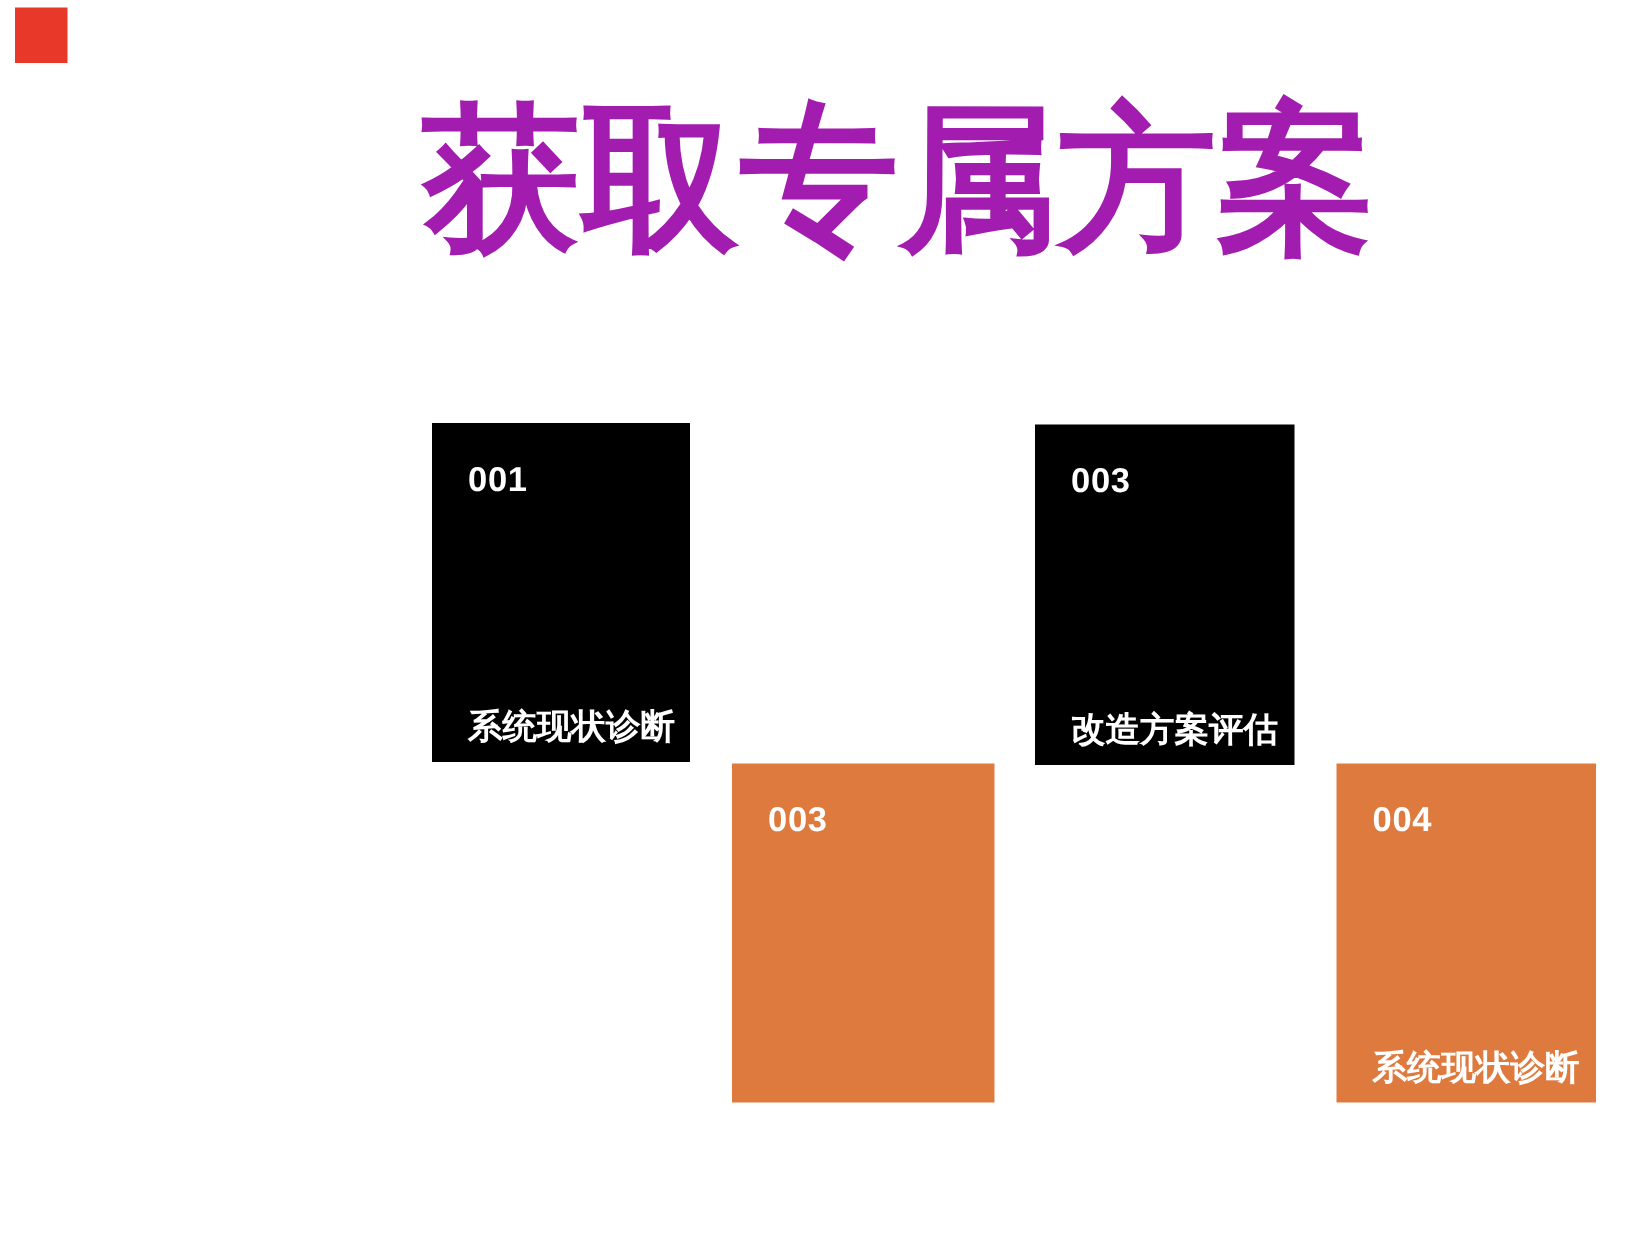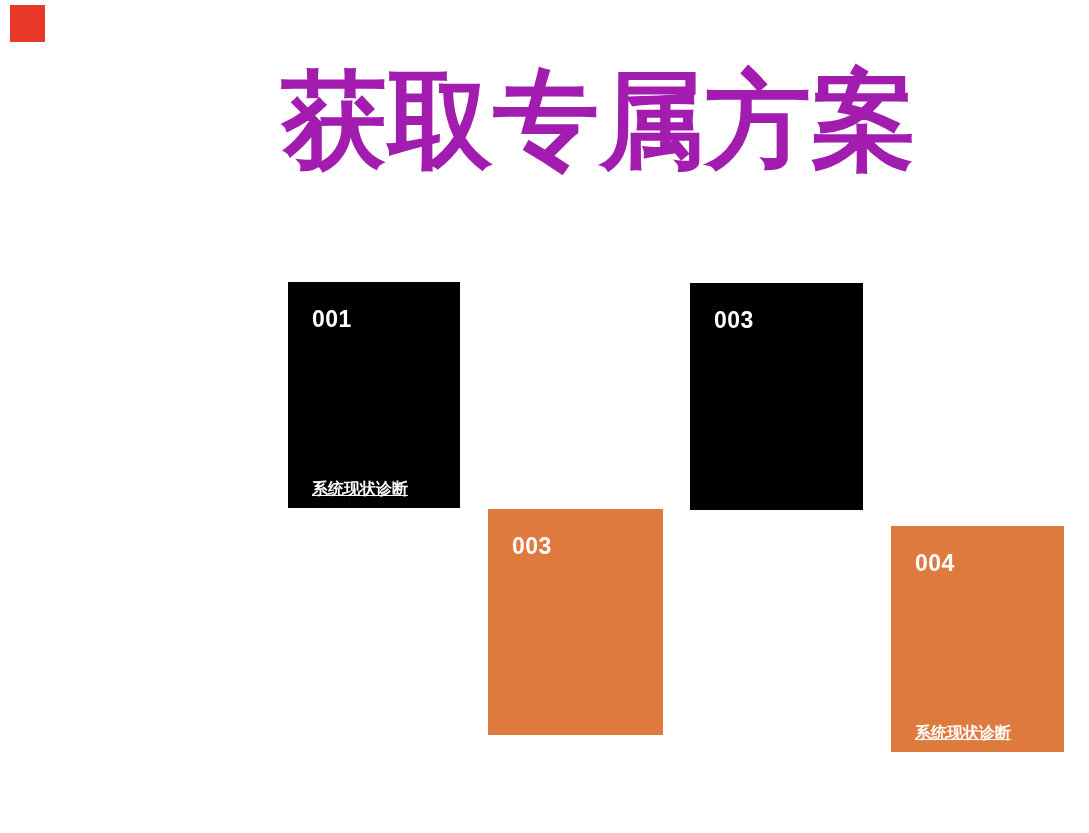--- a/index.html
+++ b/index.html
@@ -43,23 +43,22 @@
     justify-content: space-between;
     padding: 24px 2px 8px 24px;
     color: #ffffff;
     font-weight: 700;
   }
   .card .num {
     font-size: 23px;
     letter-spacing: 0.5px;
   }
   .card .label {
-    font-size: 16px;
+    font-size: 23px;
     white-space: nowrap;
-    text-decoration: underline;
   }
   .card-001 { left: 288px; top: 282px; width: 172px; height: 226px; background: #000000; }
   .card-002 { left: 690px; top: 283px; width: 173px; height: 227px; background: #000000; }
   .card-003 { left: 488px; top: 509px; width: 175px; height: 226px; background: #de7a3e; }
   .card-004 { left: 891px; top: 509px; width: 173px; height: 226px; background: #de7a3e; }
 </style>
 </head>
 <body>
 
 <div class="canvas">
@@ -68,24 +67,25 @@
 
   <h1 class="title">获取专属方案</h1>
 
   <div class="card card-001" style="background-color: rgb(0, 0, 0);">
     <div class="num">001</div>
     <div class="label">系统现状诊断</div>
   </div>
 
   <div class="card card-002" style="background-color: rgb(0, 0, 0);">
     <div class="num">003</div>
+    <div class="label">改造方案评估</div>
   </div>
 
   <div class="card card-003" style="background-color: rgb(222, 122, 62);">
     <div class="num">003</div>
   </div>
 
-  <div class="card card-004" style="background-color: rgb(222, 122, 62); margin-top: 17px;">
+  <div class="card card-004" style="background-color: rgb(222, 122, 62);">
     <div class="num">004</div>
     <div class="label">系统现状诊断</div>
   </div>
 
 </div>
 
 </body></html>

